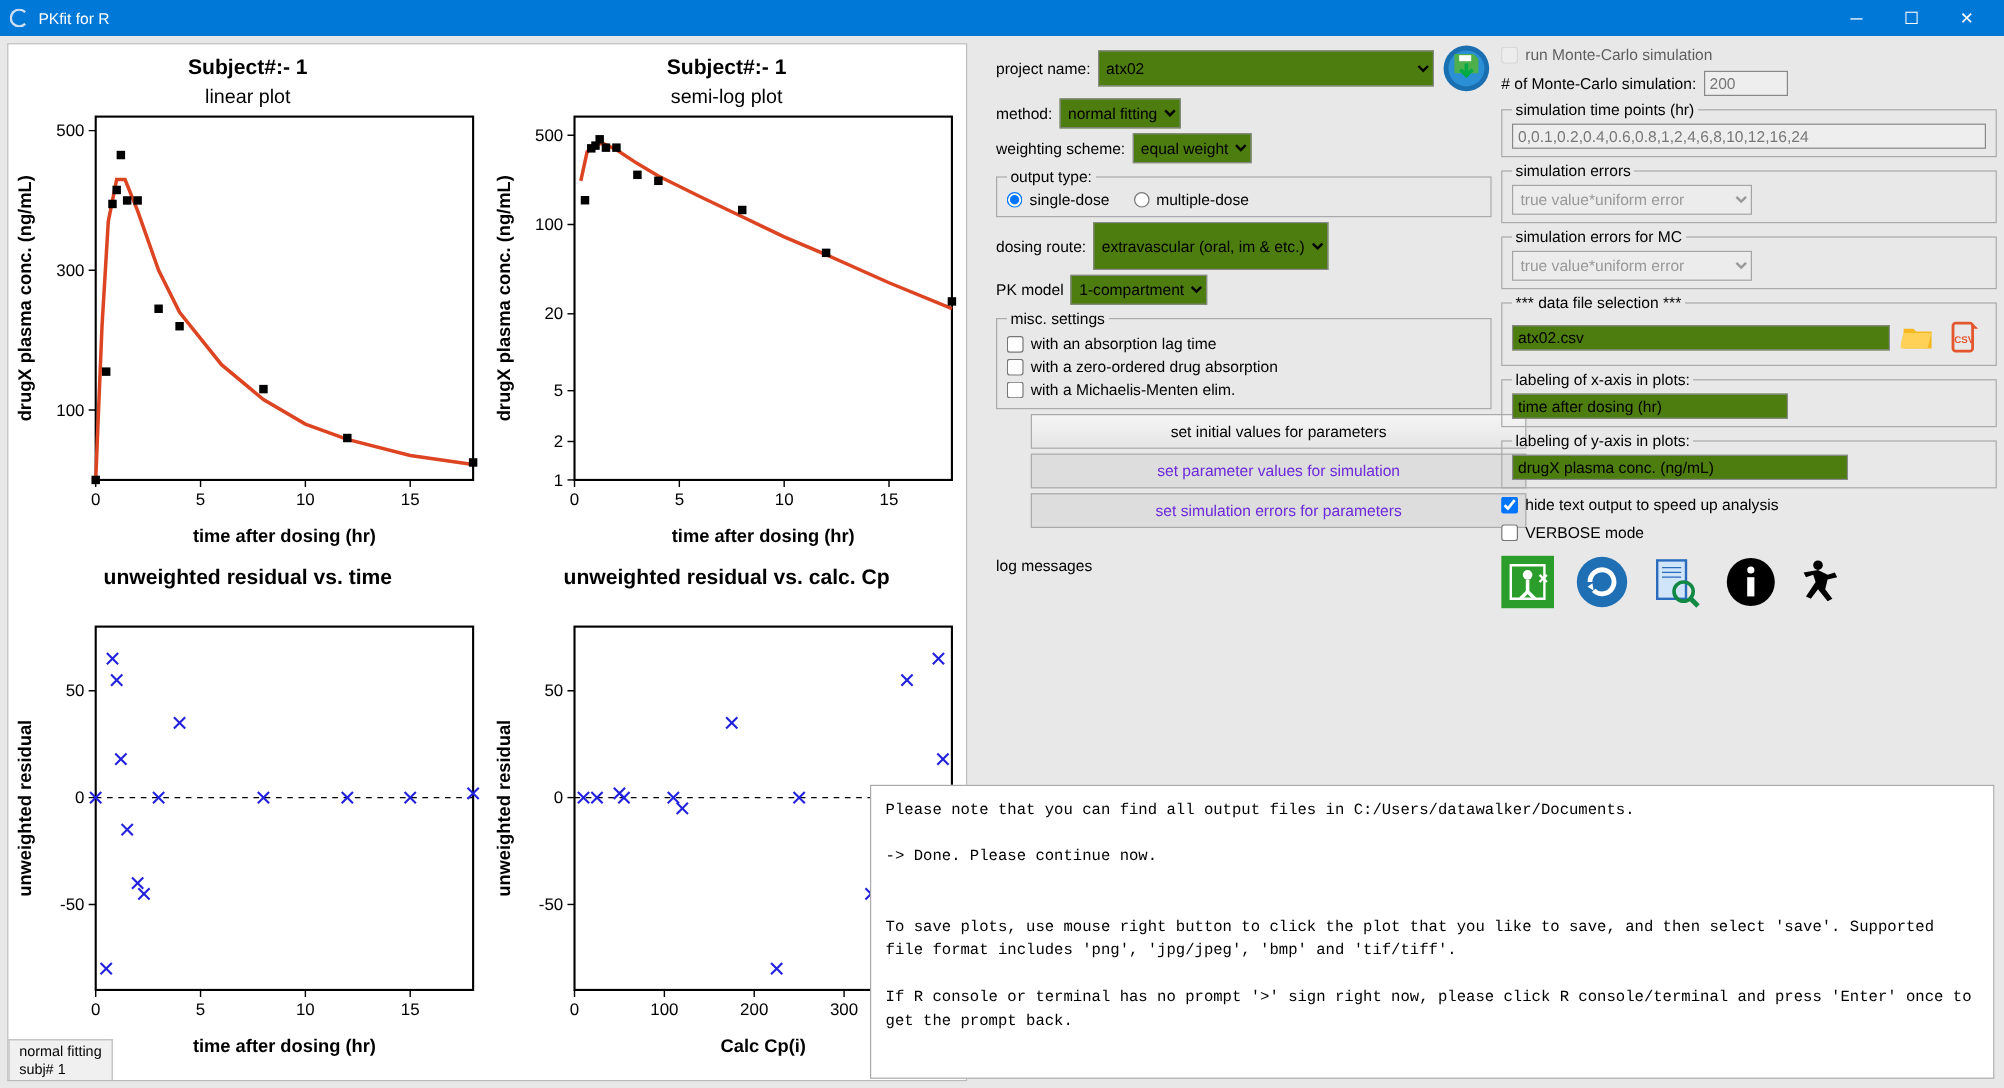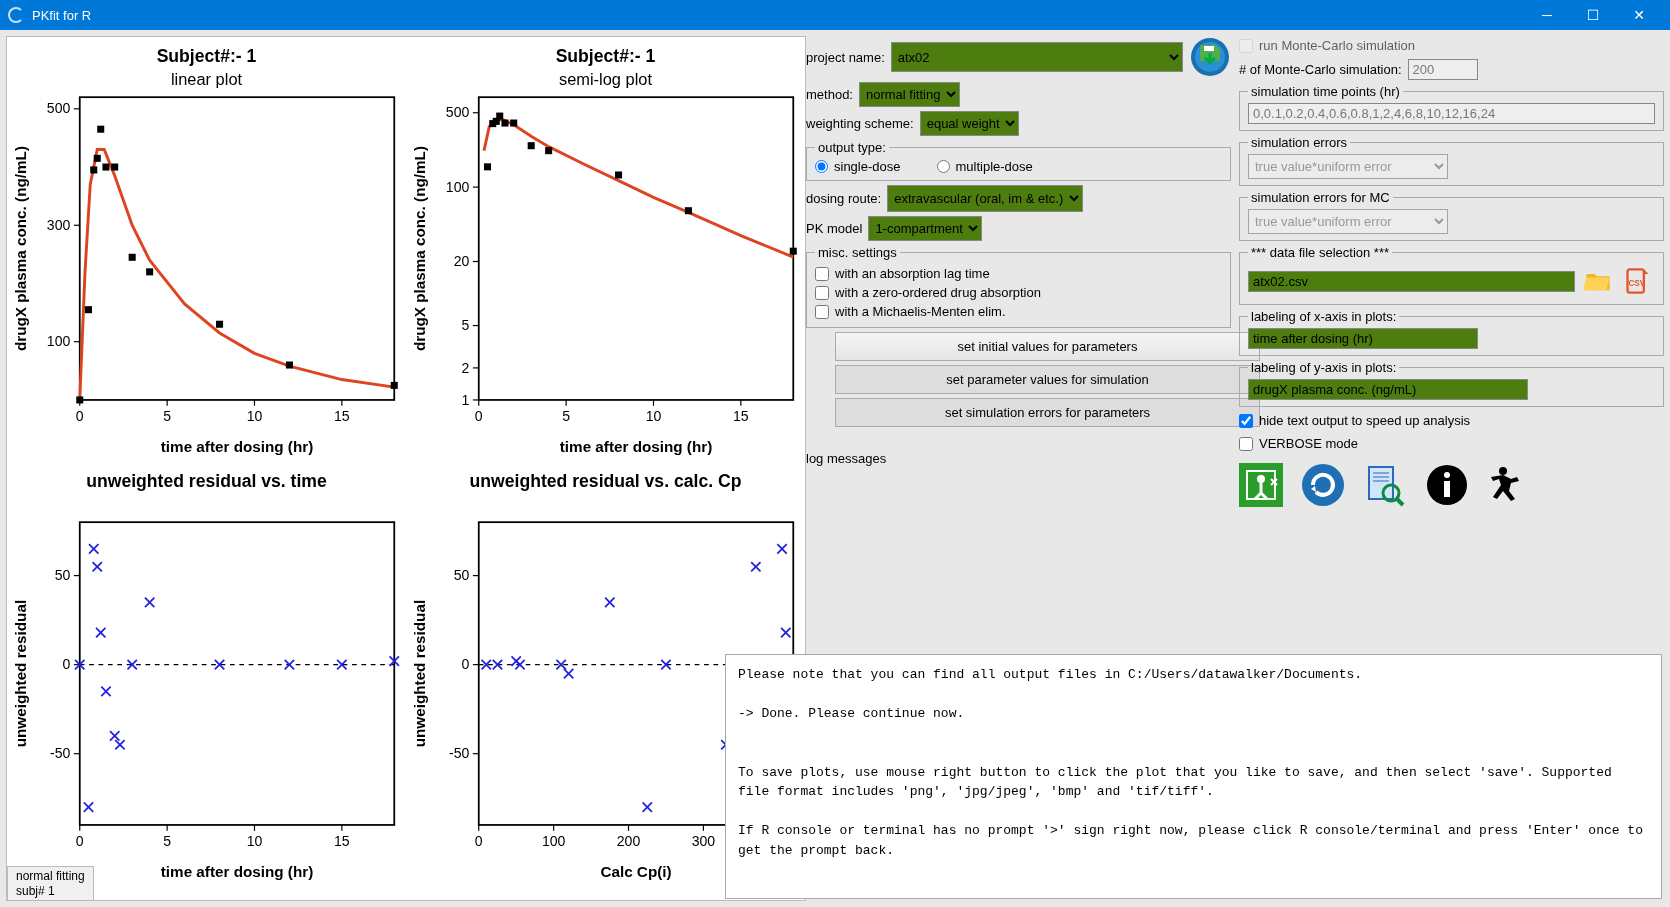--- a/index.html
+++ b/index.html
@@ -57,21 +57,21 @@
   border: 1px solid #bbb;
   border-bottom: none;
   padding: 2px 8px;
   font-size: 12px;
   line-height: 1.2;
 }
 .controls {
   flex: 1;
   display: flex;
   gap: 8px;
-  padding: 6px 6px 6px 0;
+  padding: 6px 6px 6px 24px;
 }
 .col { flex: 1; display: flex; flex-direction: column; gap: 4px; }
 .row { display: flex; align-items: center; gap: 6px; }
 label, .lbl { font-size: 13px; }
 select, input[type=text] {
   background: #4d7c0f;
   border: 1px solid #888;
   padding: 2px 4px;
   font-size: 13px;
   font-family: inherit;
@@ -93,21 +93,21 @@
   display: block;
   width: 100%;
   padding: 6px;
   background: linear-gradient(#f5f5f5,#e5e5e5);
   border: 1px solid #aaa;
   font-size: 13px;
   cursor: pointer;
   margin-left: 29px;
 }
 .full-btn:disabled {
-  color: #000000;
+  color: #6d28d9;
   background: #ddd;
 }
 .icon-btn-row {
   display: flex;
   gap: 18px;
   padding: 6px 0;
 }
 .iconbtn {
   width: 44px; height: 44px;
   display: flex; align-items: center; justify-content: center;
@@ -417,34 +417,34 @@
       <div class="row">
         <span class="lbl">method:</span>
         <select><option>normal fitting</option></select>
       </div>
       <div class="row">
         <span class="lbl">weighting scheme:</span>
         <select><option>equal weight</option></select>
       </div>
       <fieldset>
         <legend>output type:</legend>
-        <div class="row" style="gap:36px;">
+        <div class="row" style="gap:20px;">
           <label class="row">
             <input type="radio" name="dtype" checked="" style=""> 
               <span>single-dose</span>
           </label>
           <label class="row">
             <input type="radio" name="dtype" style=""> 
               <span>multiple-dose</span>
           </label>
         </div>
       </fieldset>
       <div class="row">
         <span class="lbl">dosing route:</span>
-        <select style="white-space:pre;height:27px;"><option style="white-space:pre;">extravascular
+        <select style="white-space:pre;height:40px;"><option style="white-space:pre;">extravascular
 (oral, im &amp; etc.)</option></select>
       </div>
       <div class="row">
         <span class="lbl">PK model</span>
         <select><option>1-compartment</option></select>
       </div>
       <fieldset>
         <legend>misc. settings</legend>
         <label class="chk-row">
           <input type="checkbox" style=""> 

